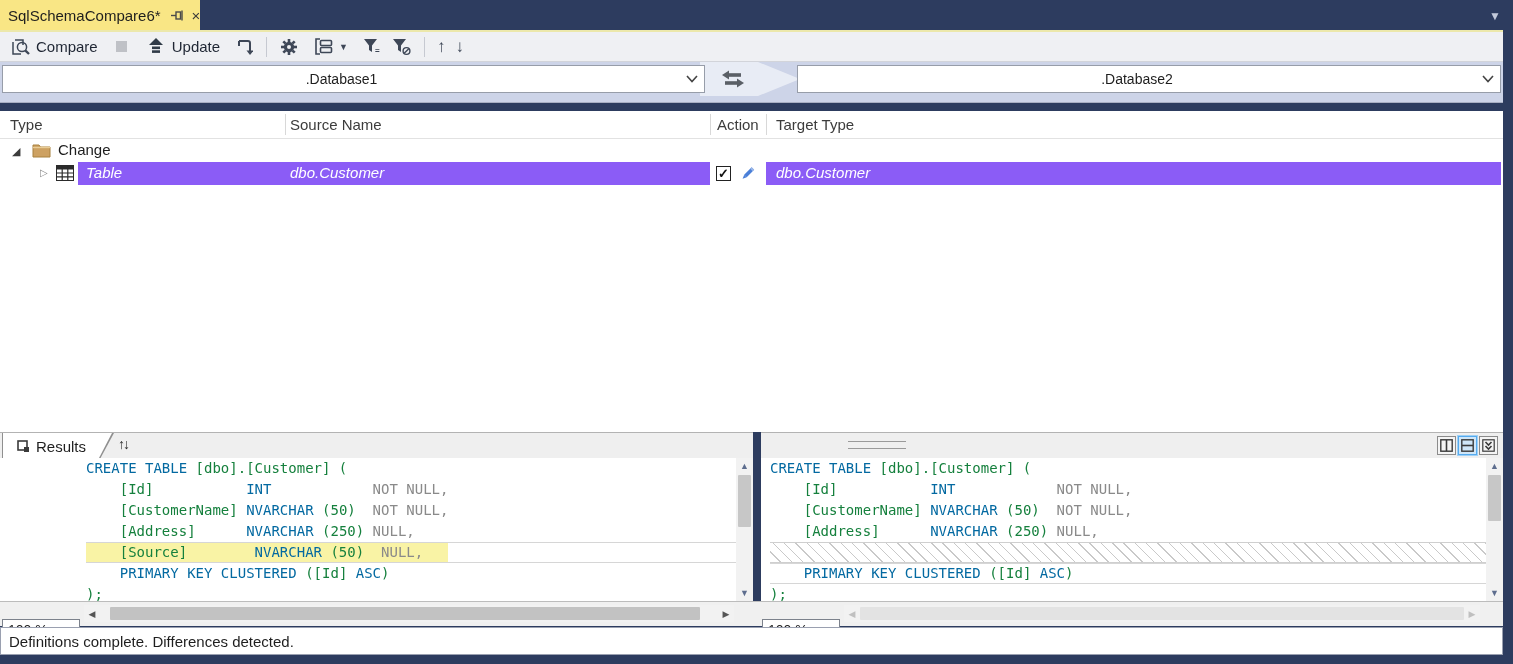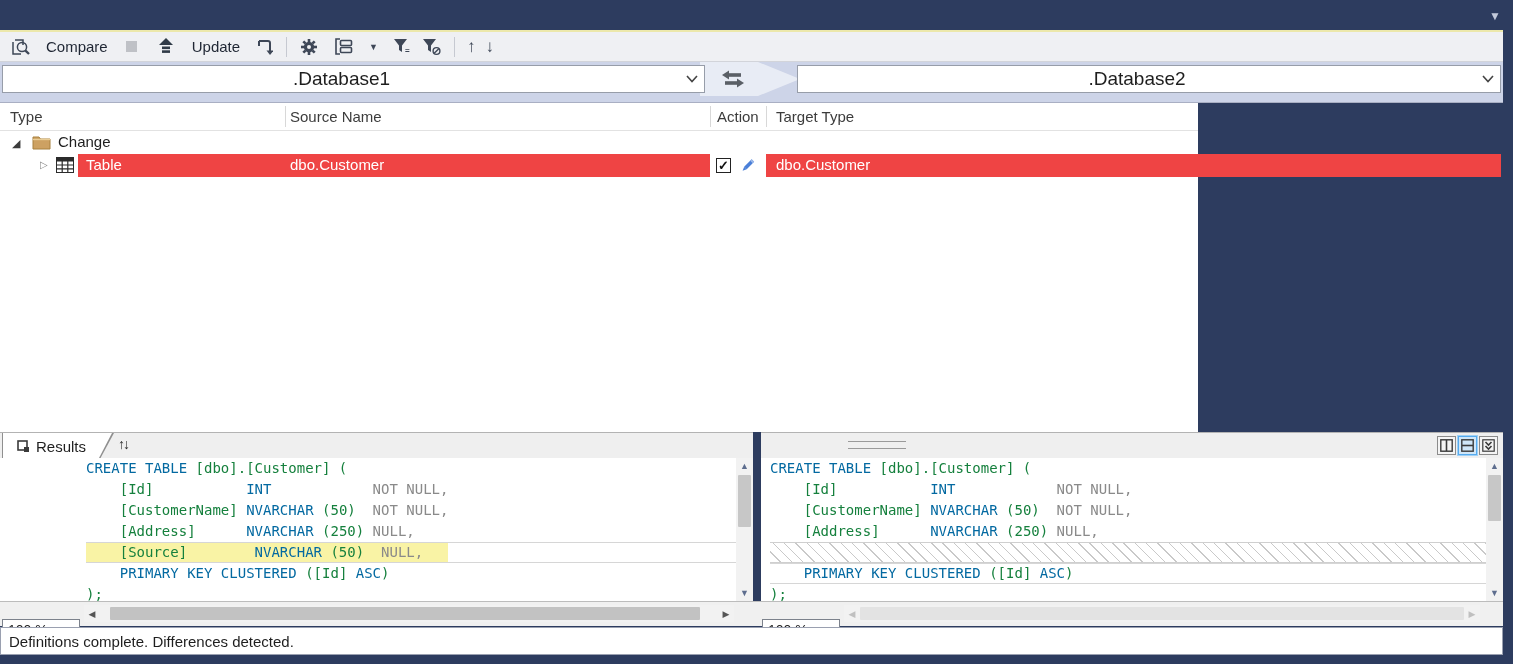--- a/index.html
+++ b/index.html
@@ -11,44 +11,44 @@
   #tabstrip{left:0;top:0;width:1513px;height:30px;background:#2d3c5f;}
   #doc-tab{left:0;top:0;width:200px;height:30px;background:#f9e685;display:flex;align-items:center;
            padding:0 8px;box-sizing:border-box;color:#1e1e1e;font-size:15px;gap:9px;}
   #tab-underline{left:0;top:30px;width:1513px;height:2px;background:#ece8ab;}
   .tabicon{display:inline-flex;align-items:center;color:#4a4a4a;}
   #window-list-caret{right:12px;top:9px;color:#c3cadb;font-size:12px;}
 
   
   #toolbar{left:0;top:32px;width:1503px;height:30px;background:#eff0f3;border-bottom:1px solid #d2d4da;
            display:flex;align-items:center;padding:0 6px;box-sizing:border-box;gap:10px;color:#1f2633;font-size:15px;}
-  .tb-btn{display:flex;align-items:center;gap:16px;padding:2px 4px;border-radius:2px;}
+  .tb-btn{display:flex;align-items:center;gap:6px;padding:2px 4px;border-radius:2px;}
   .tb-sep{width:1px;height:20px;background:#c6c9d1;margin:0 2px;}
   .tb-ico{display:inline-flex;align-items:center;justify-content:center;width:20px;height:20px;}
   .arrow-glyph{font-size:17px;color:#3e4757;font-weight:bold;}
   .caret{font-size:9px;color:#3e4757;}
 
   
   #selector-row{left:0;top:62px;width:1503px;height:40px;background:#cdd4e8;border-bottom:1px solid #a9afc3;}
   .db-combo{position:absolute;top:3px;height:28px;background:#fff;border:1px solid #979da9;box-sizing:border-box;
             display:flex;align-items:center;}
-  .db-combo .val{flex:1;text-align:center;font-size:19px;color:#1e1e1e;}
+  .db-combo .val{flex:1;text-align:center;font-size:14px;color:#1e1e1e;}
   .combo-arrow{width:24px;display:flex;align-items:center;justify-content:center;color:#444;}
   #swap-shape{left:700px;top:0px;width:100px;height:34px;background:rgba(255,255,255,.55);
               clip-path:polygon(0 0,58% 0,100% 50%,58% 100%,0 100%);}
   #swap-icon{left:722px;top:8px;}
 
   
-  #grid{left:0;top:103px;width:1198px;height:329px;background:#fff;}
+  #grid{left:0;top:111px;width:1503px;height:329px;background:#fff;}
   #grid-header{position:absolute;left:0;top:0;width:100%;height:27px;background:#fff;border-bottom:1px solid #e2e2e2;}
   .col-label{position:absolute;top:5px;font-size:15px;color:#3c3c3c;}
   .col-sep{position:absolute;top:3px;width:1px;height:21px;background:#d8d8d8;}
   .grid-row{position:absolute;left:0;width:100%;height:23px;display:flex;align-items:center;font-size:15px;color:#1e1e1e;}
   .tree-glyph{position:absolute;font-size:11px;color:#3c3c3c;}
-  .sel{background:#ef4444;color:#fff;}
+  .sel{background:#8b5cf6;color:#fff;font-style:italic;}
   #action-cell{position:absolute;left:710px;top:0;width:56px;height:23px;background:#fff;display:flex;align-items:center;gap:8px;padding-left:6px;box-sizing:border-box;}
   .checkbox{width:15px;height:15px;border:1.5px solid #222;background:#fff;box-sizing:border-box;
             display:flex;align-items:center;justify-content:center;font-size:13px;font-weight:bold;color:#111;line-height:1;}
 
   
   #results-tabbar{left:0;top:432px;width:1503px;height:26px;background:#efefef;border-top:1px solid #b3b3b3;box-sizing:border-box;}
   .rtab{position:absolute;top:0px;height:26px;font-size:15px;color:#1e1e1e;}
   .rtab .shape{position:absolute;inset:0;}
   .rtab .inner{position:absolute;inset:1px;display:flex;align-items:center;gap:6px;padding:0 14px;}
   #tab-results .shape{background:#8f8f8f;clip-path:polygon(0 0,100% 0,calc(100% - 14px) 100%,0 100%);}
@@ -99,20 +99,33 @@
   #right-strip{left:1503px;top:30px;width:10px;height:634px;background:#2d3c5f;}
 
   svg{display:block;}
 </style>
 </head>
 <body>
 
 <div id="app">
 
   <div class="abs" id="tabstrip">
+    <div class="abs" id="doc-tab">
+      <span>SqlSchemaCompare6*</span>
+      <span class="tabicon">
+        <svg width="13" height="13" viewBox="0 0 13 13">
+            <g stroke="#4a4a4a" stroke-width="1.4" fill="none">
+          <path d="M1 6.5 H6"></path>
+              <rect x="6" y="3" width="4.5" height="7"></rect>
+              <path d="M12 1.5 V11.5"></path>
+            </g>
+          </svg>
+      </span>
+      <span class="tabicon" style="font-size:15px;color:#3a3a3a;">×</span>
+    </div>
     <span class="abs" id="window-list-caret">▼</span>
   </div>
   <div class="abs" id="tab-underline"></div>
 
   <div class="abs" id="toolbar">
     <div class="tb-btn">
       <span class="tb-ico">
         <svg width="19" height="18" viewBox="0 0 19 18">
             <g fill="none" stroke="#3e4757" stroke-width="1.5">
           <path d="M2 4 V16 H10"></path>

